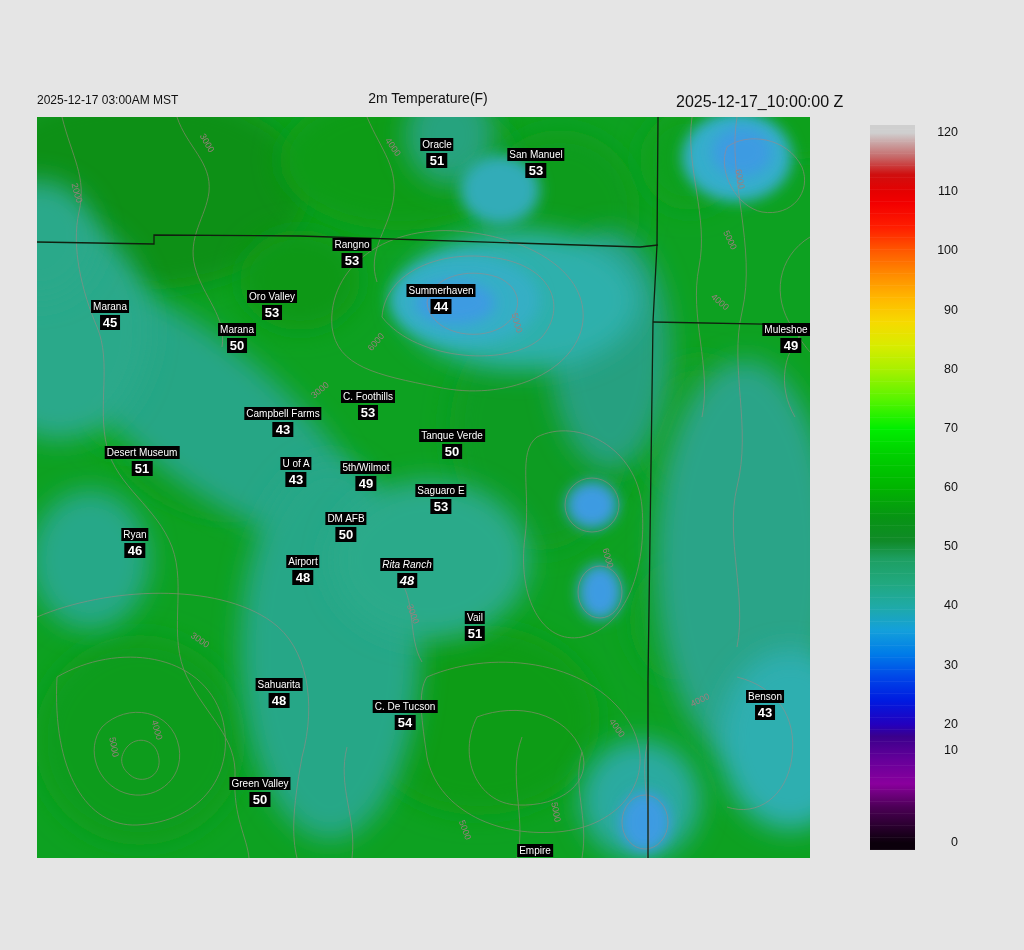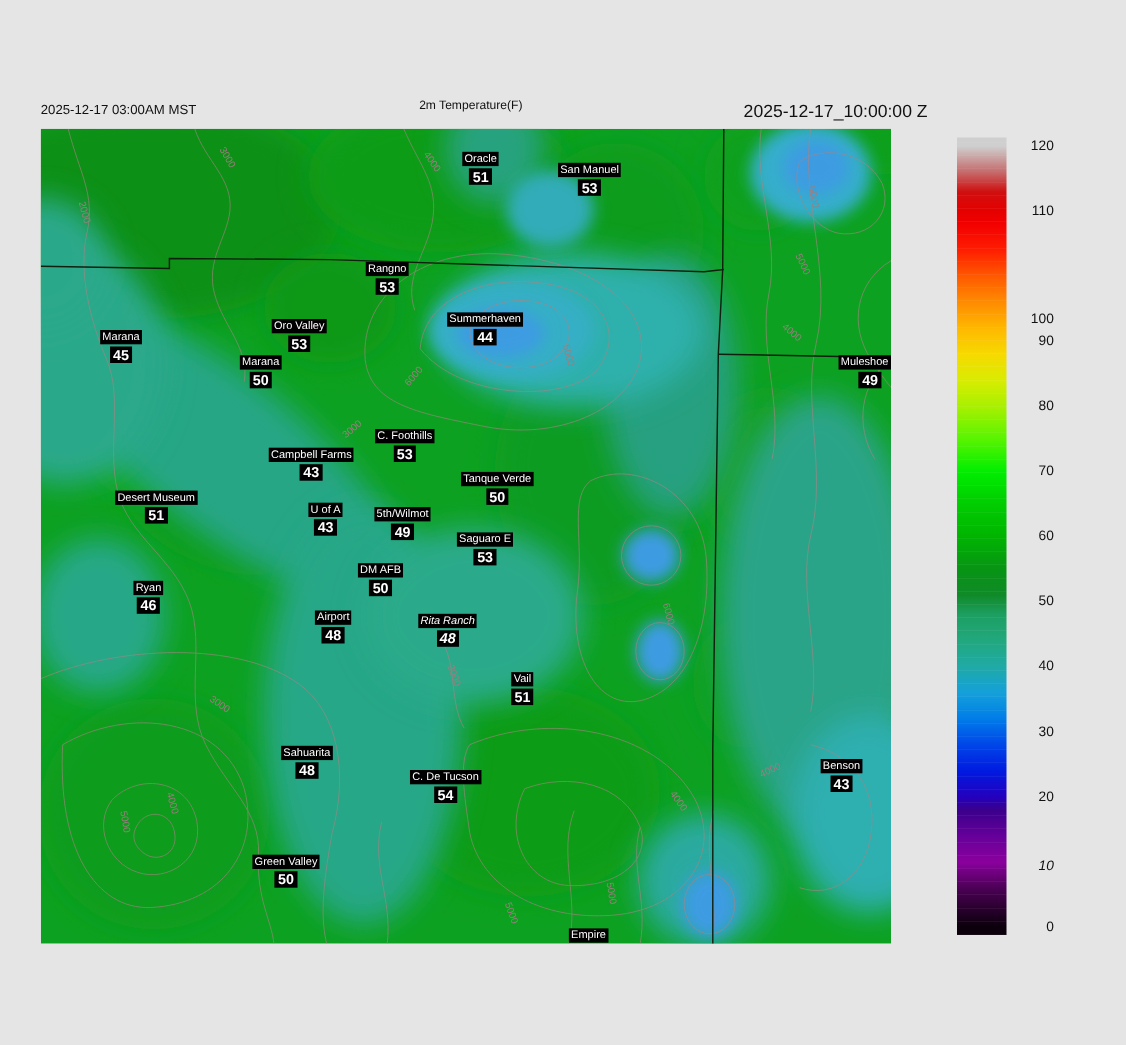--- a/index.html
+++ b/index.html
@@ -1,20 +1,20 @@
 <!DOCTYPE html>
 <html><head>
 <meta charset="utf-8">
 <style>
   html,body{margin:0;padding:0;background:#e5e5e5;}
   #page{position:relative;width:1024px;height:950px;background:#e5e5e5;overflow:hidden;
         font-family:"Liberation Sans","DejaVu Sans",sans-serif;color:#111;}
   
   #left-ts{position:absolute;left:37px;top:93px;font-size:12px;}
-  #main-title{position:absolute;left:0;top:90px;width:856px;text-align:center;font-size:11px;}
+  #main-title{position:absolute;left:0;top:90px;width:856px;text-align:center;font-size:14px;}
   #right-ts{position:absolute;left:676px;top:93px;font-size:16px;}
   
   #map{position:absolute;left:37px;top:117px;width:773px;height:741px;overflow:hidden;}
   #map svg{position:absolute;left:0;top:0;}
   #stations{position:absolute;left:0;top:0;width:100%;height:100%;}
   .station{position:absolute;transform:translateX(-50%);display:flex;flex-direction:column;align-items:center;}
   .st-name{background:#000;color:#fff;font-size:10px;line-height:13px;padding:0 2px;white-space:nowrap;text-align:right;}
   .st-value{background:#000;color:#fff;font-size:13px;font-weight:bold;line-height:15px;padding:0 3px;margin-top:2px;}
   .clabel{position:absolute;font-size:9px;color:#9b7f7f;white-space:nowrap;transform:translate(-50%,-50%);}
   
@@ -239,27 +239,27 @@
         </div>
       </div>
   </div>
 
   <div id="colorbar-area">
     <div id="cbar" style="background: linear-gradient(to top, rgb(11, 0, 11) 0.96%, rgb(75, 0, 85) 5.86%, rgb(138, 0, 157) 9.13%, rgb(102, 0, 154) 12.39%, rgb(58, 0, 140) 15.65%, rgb(36, 0, 189) 17.29%, rgb(0, 26, 224) 20.55%, rgb(0, 70, 232) 23.82%, rgb(0, 124, 232) 27.08%, rgb(20, 160, 218) 30.34%, rgb(31, 170, 166) 33.61%, rgb(33, 168, 126) 36.87%, rgb(29, 159, 98) 40.14%, rgb(16, 138, 40) 42.59%, rgb(7, 148, 20) 45.85%, rgb(0, 180, 0) 49.93%, rgb(0, 210, 0) 54.83%, rgb(0, 238, 0) 58.09%, rgb(88, 244, 0) 62.17%, rgb(168, 240, 0) 66.25%, rgb(216, 236, 0) 69.52%, rgb(246, 218, 0) 72.78%, rgb(255, 184, 0) 76.05%, rgb(255, 140, 0) 79.31%, rgb(255, 90, 0) 82.57%, rgb(255, 30, 0) 85.84%, rgb(243, 0, 0) 89.1%, rgb(230, 0, 0) 90.74%, rgb(207, 15, 15) 93.18%, rgb(198, 106, 106) 95.63%, rgb(201, 156, 156) 97.26%, rgb(207, 207, 207) 98.9%);"></div>
     <div id="cbar-steps"></div>
     <div id="cbar-ticks">
         <div class="tick" style="top: 0px;">120</div>
         <div class="tick" style="top: 59.167px;">110</div>
-        <div class="tick" style="top: 118.334px; margin-top: 40px;">100</div>
+        <div class="tick" style="top: 118.334px;">100</div>
         <div class="tick" style="top: 177.501px;">90</div>
         <div class="tick" style="top: 236.668px;">80</div>
         <div class="tick" style="top: 295.835px;">70</div>
         <div class="tick" style="top: 355.002px;">60</div>
         <div class="tick" style="top: 414.169px;">50</div>
         <div class="tick" style="top: 473.336px;">40</div>
         <div class="tick" style="top: 532.503px;">30</div>
         <div class="tick" style="top: 591.67px;">20</div>
-        <div class="tick" style="top: 655px; font-style: italic;">10</div>
+        <div class="tick" style="top: 618px;">10</div>
         <div class="tick" style="top: 710.004px;">0</div>
       </div>
   </div>
 
 </div>
 
 </body></html>

